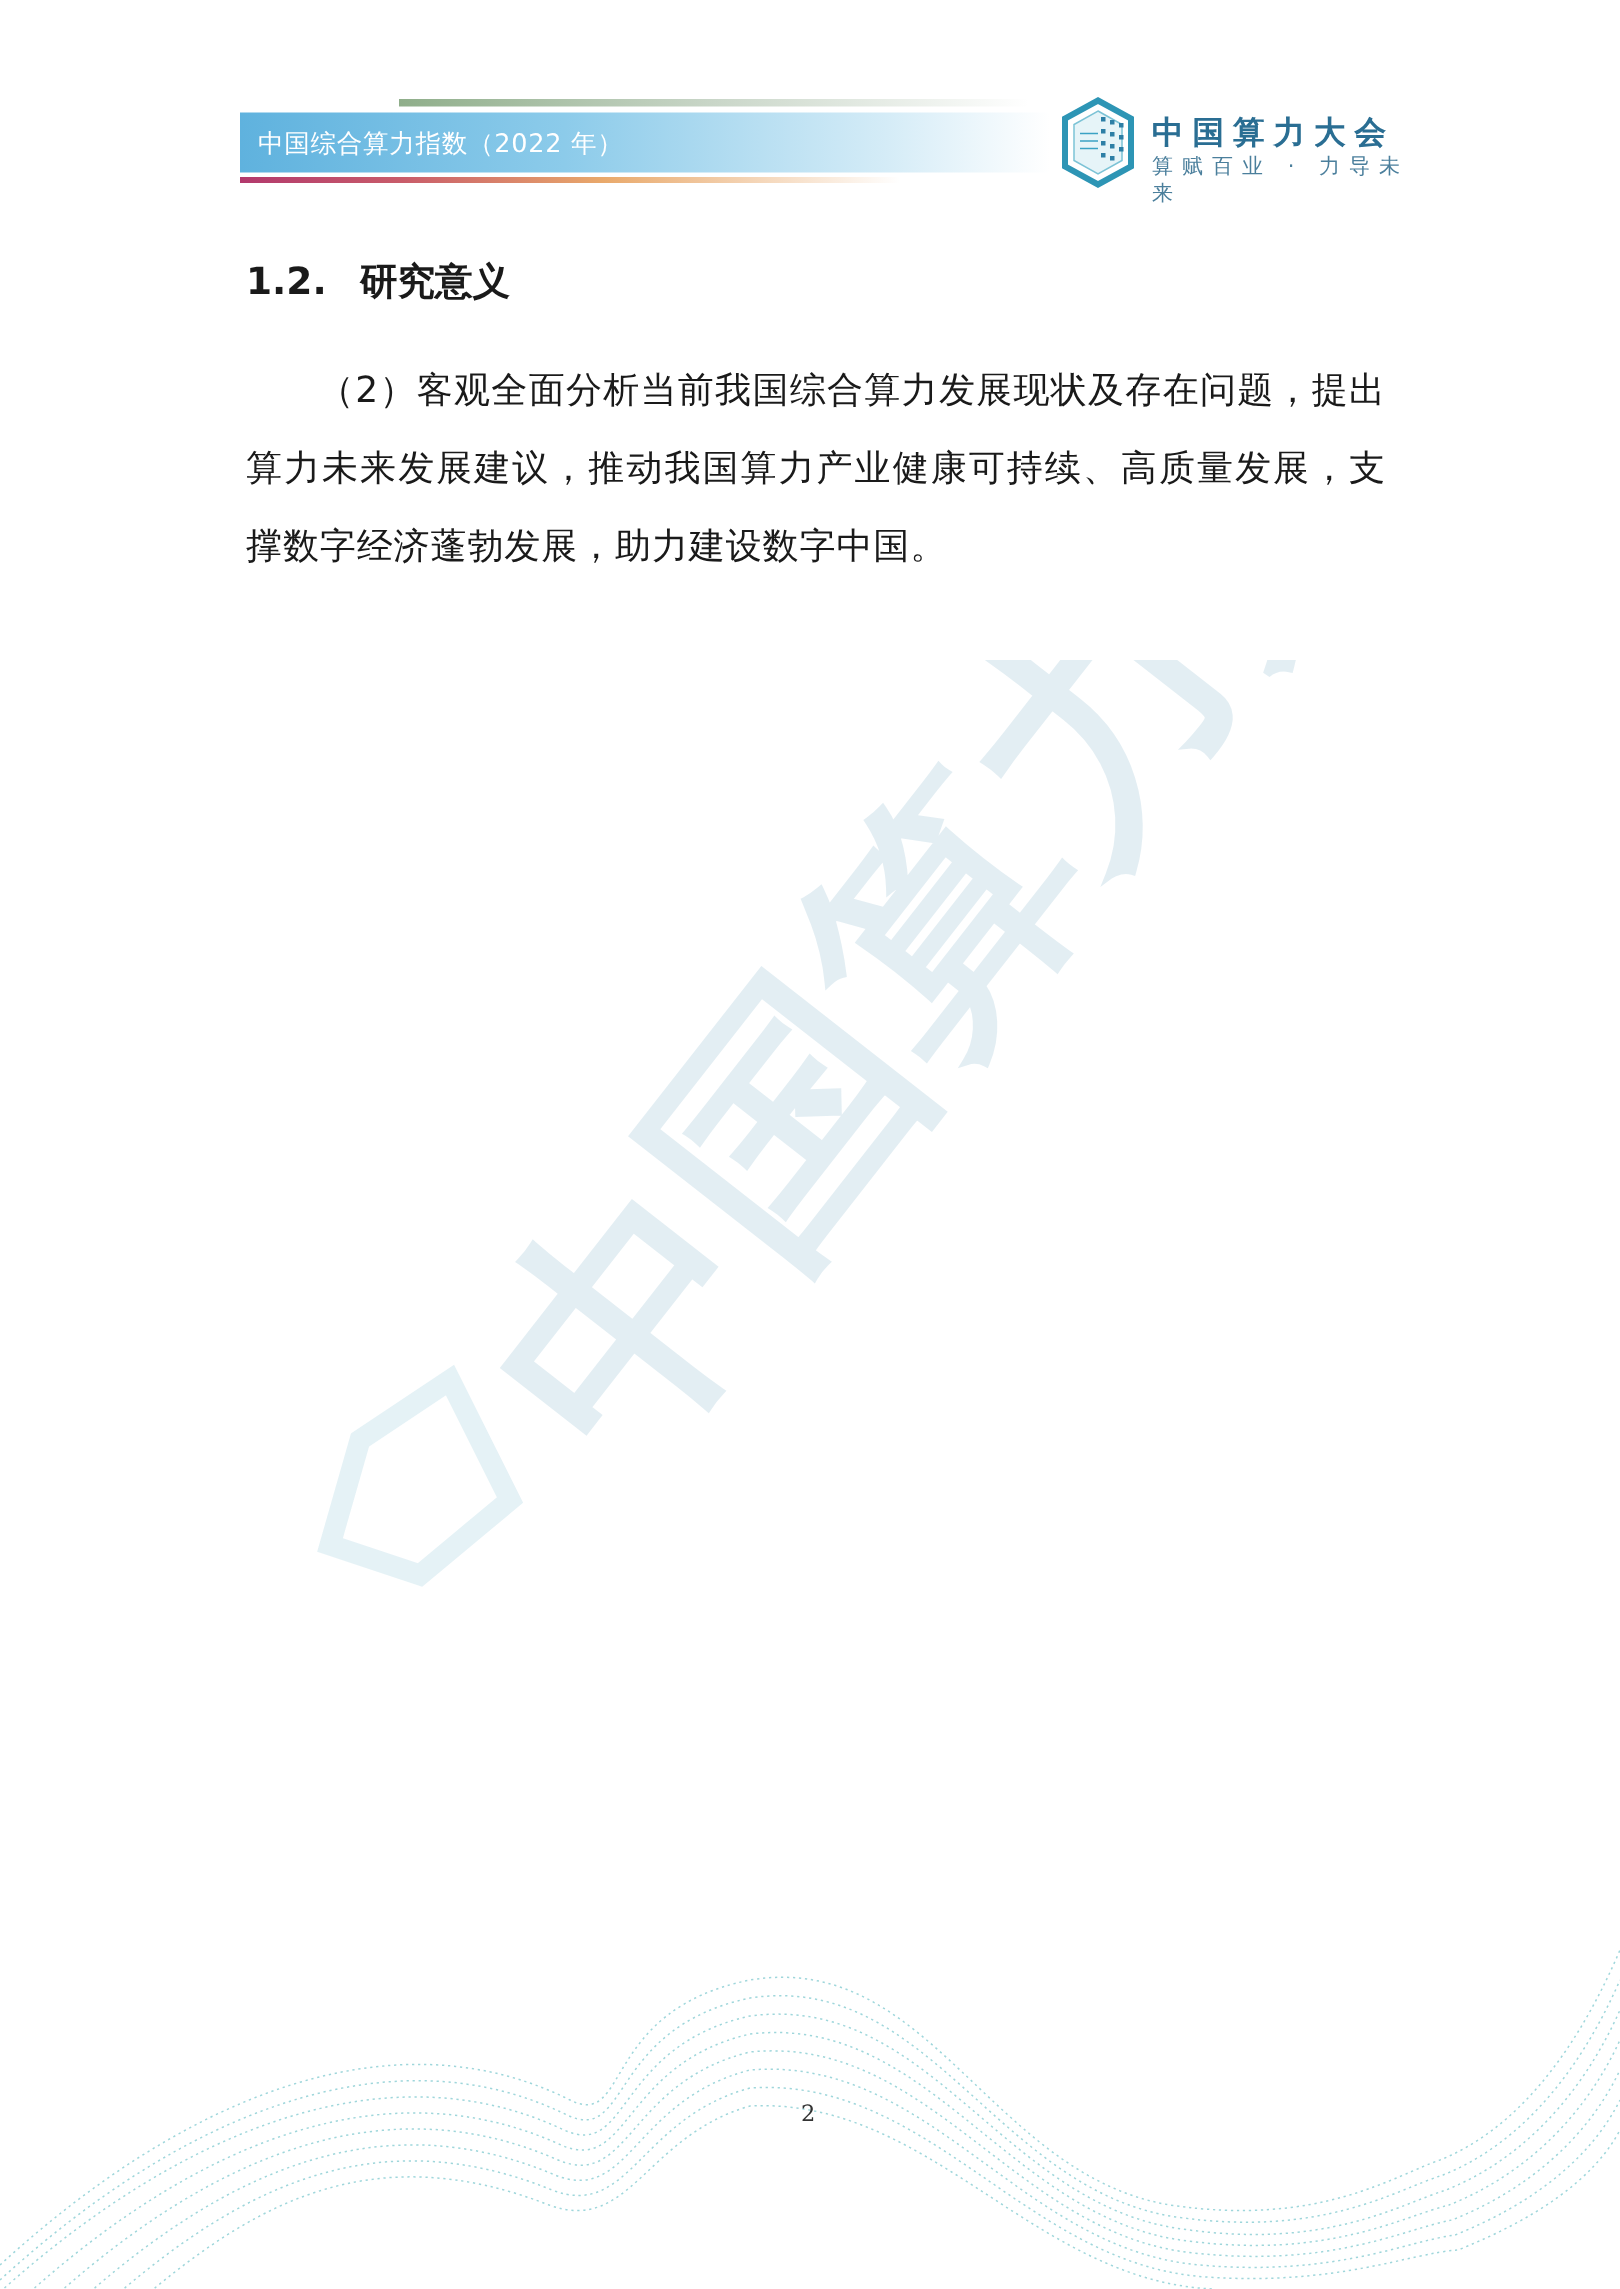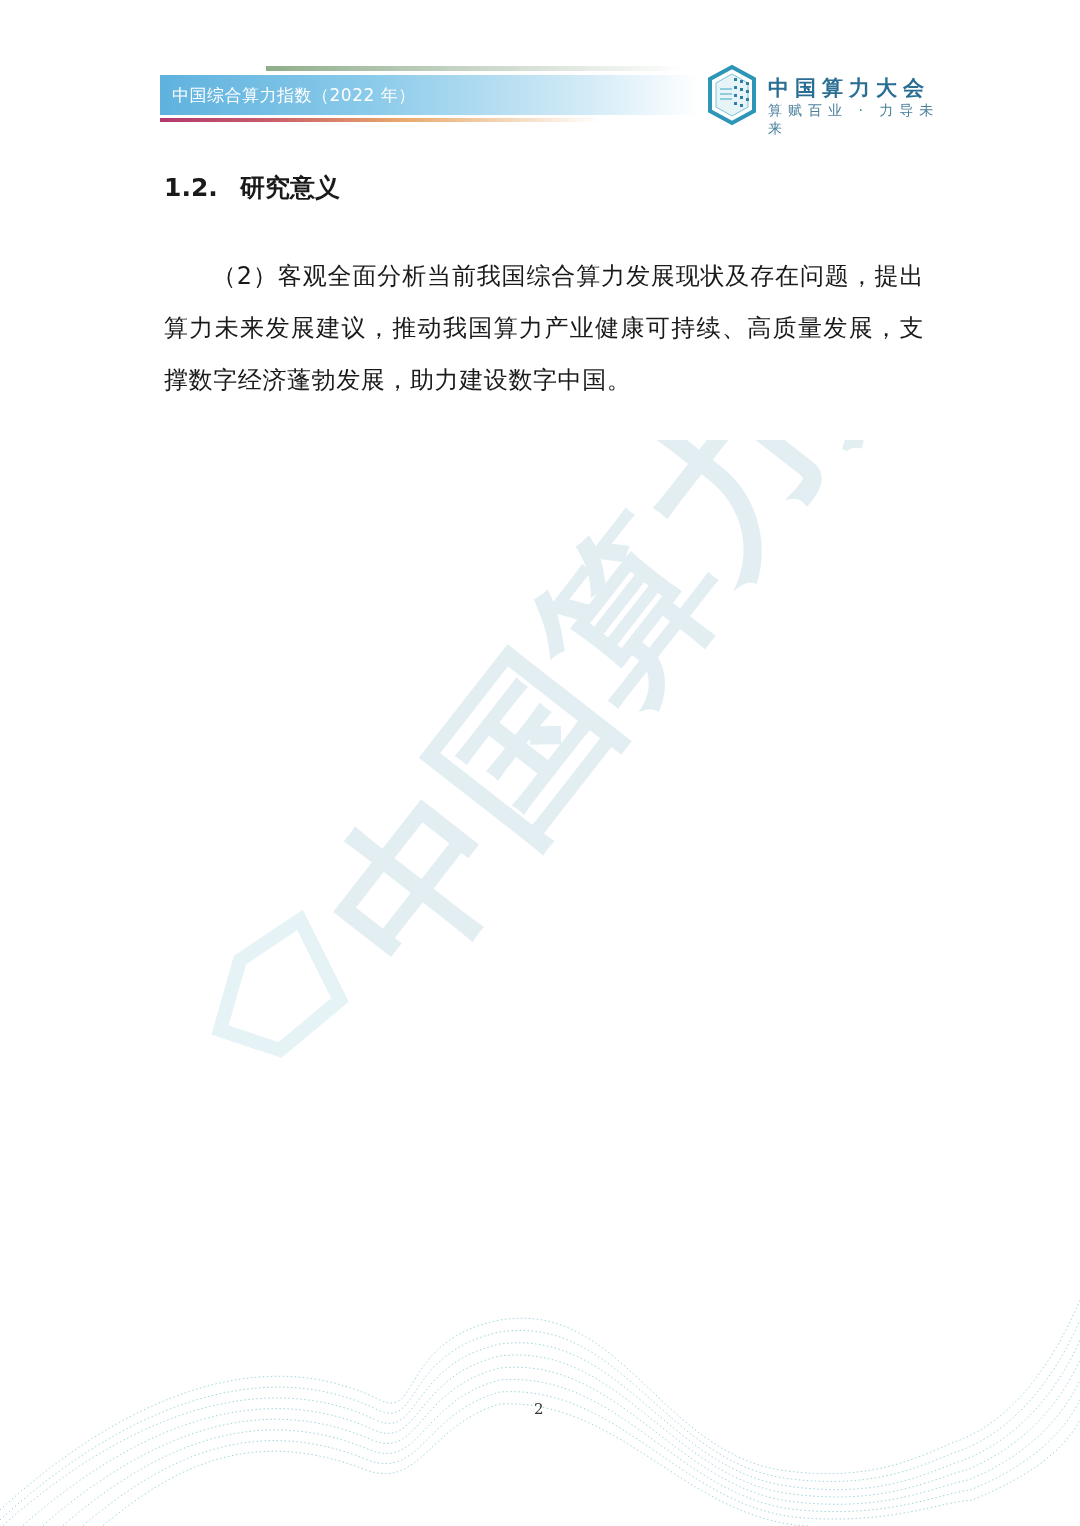--- a/index.html
+++ b/index.html
@@ -36,21 +36,21 @@
   }
 
   .watermark { position: absolute; left: 170px; top: 440px; width: 760px; height: 640px; pointer-events: none; }
 
   .content { position: absolute; left: 164px; top: 132px; width: 760px; }
   .para {
     font-size: 24px; line-height: 52px; margin: 0; text-align: justify;
     text-indent: 48px; letter-spacing: 0.6px;
   }
   .section-heading {
-    font-size: 25px; font-weight: bold; margin: 36px 0 42px 0; line-height: 40px;
+    font-size: 25px; font-weight: bold; margin: 36px 0 26px 0; line-height: 40px;
   }
   .section-heading .num { display: inline-block; width: 76px; }
   .p1 { margin-top: 0; }
 
   .footer-wave { position: absolute; left: 0; top: 1280px; width: 1080px; height: 246px; }
   .page-number {
     position: absolute; left: 534px; top: 1400px; font-family: "DejaVu Serif", serif;
     font-size: 15px; color: #333;
   }
 </style>

